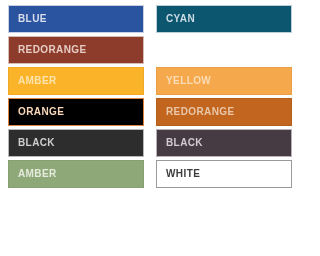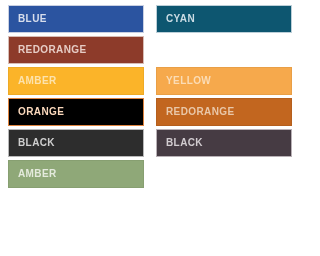--- a/index.html
+++ b/index.html
@@ -92,14 +92,17 @@
         <span class="swatch-label" style="color: rgb(207, 207, 207);">BLACK</span>
       </div>
       <div class="swatch" style="background: rgb(70, 59, 67); border-color: rgb(185, 177, 182);">
         <span class="swatch-label" style="color: rgb(210, 204, 208);">BLACK</span>
       </div>
     </div>
     <div class="swatch-row">
       <div class="swatch gap" style="background: rgb(143, 168, 120); border-color: rgb(135, 159, 113);">
         <span class="swatch-label" style="color: rgb(228, 234, 220);">AMBER</span>
       </div>
+      <div class="swatch" style="background: rgb(255, 255, 255); border-color: rgb(154, 154, 154);">
+        <span class="swatch-label" style="color: rgb(60, 60, 60);">WHITE</span>
+      </div>
     </div>
   </div>
 
 </body></html>

